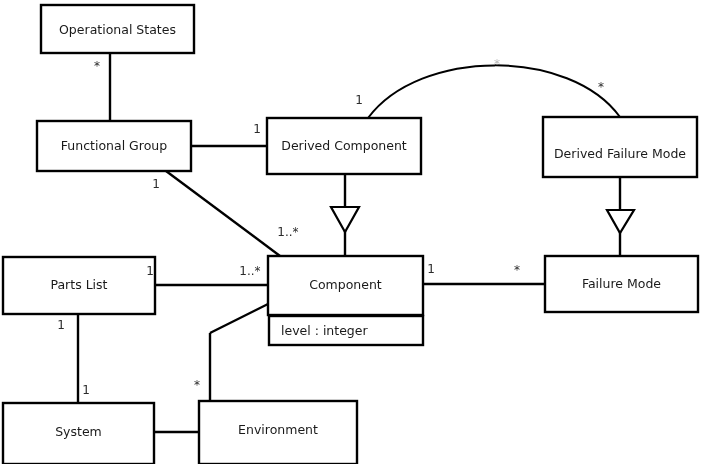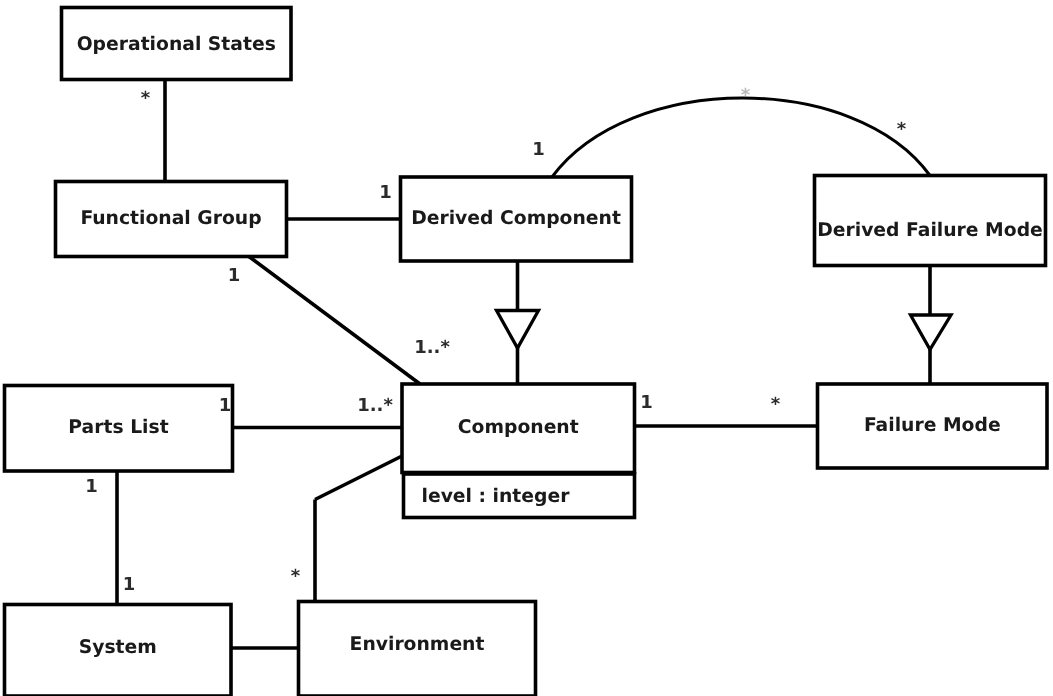--- a/index.html
+++ b/index.html
@@ -7,21 +7,20 @@
     padding: 0;
     background: #ffffff;
   }
   #diagram-root {
     position: relative;
     width: 702px;
     height: 464px;
     background: #ffffff;
     overflow: hidden;
     font-family: "DejaVu Sans", sans-serif;
-    font-weight: bold;
   }
   #uml-svg {
     position: absolute;
     left: 0;
     top: 0;
     width: 702px;
     height: 464px;
   }
   .uml-box {
     fill: #ffffff;

